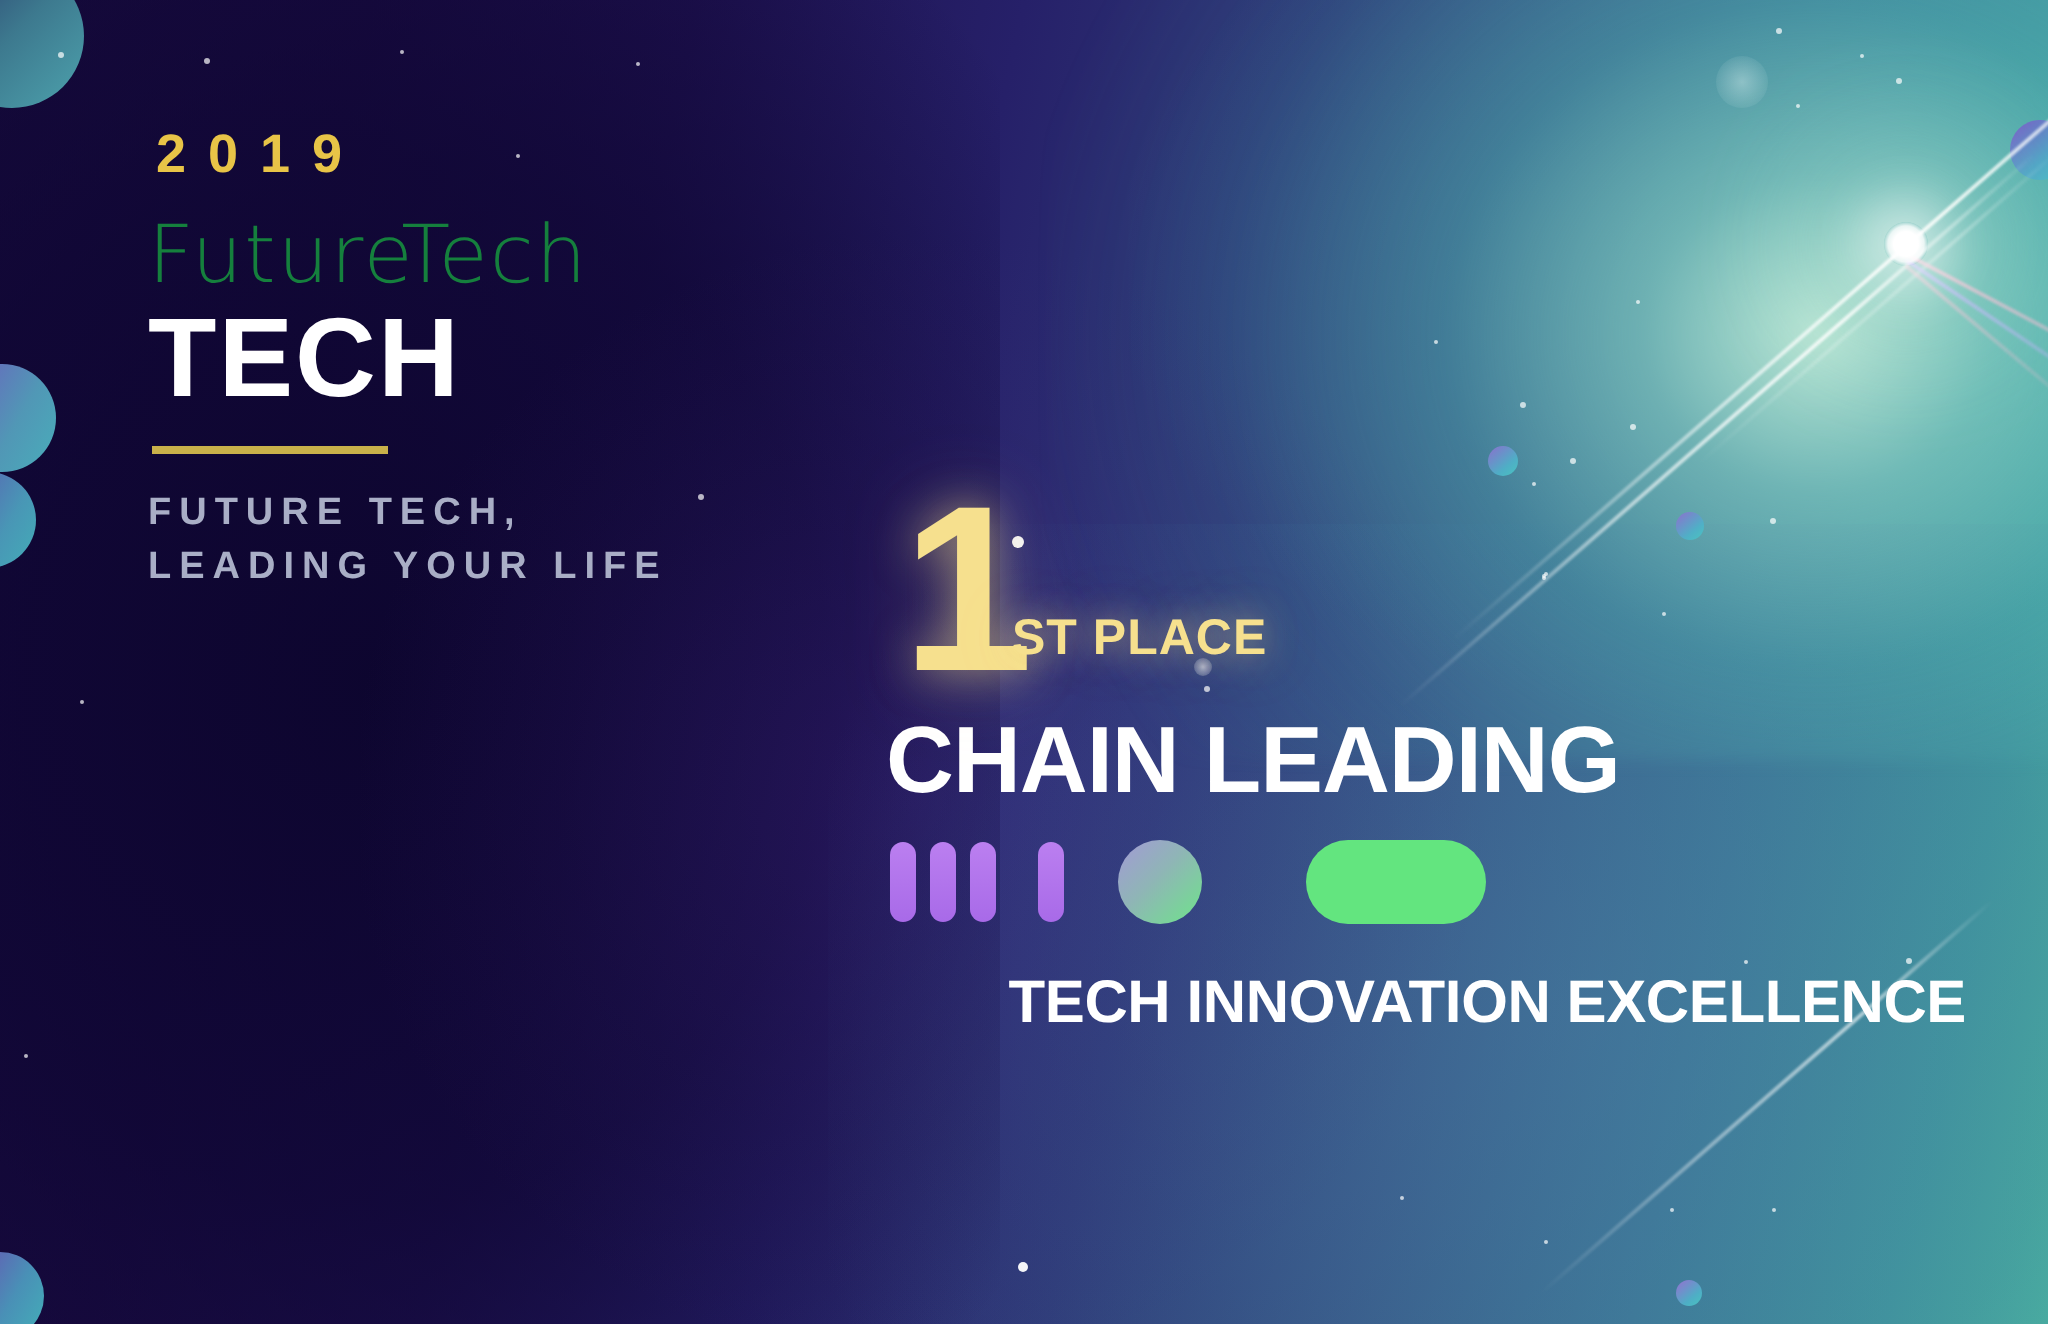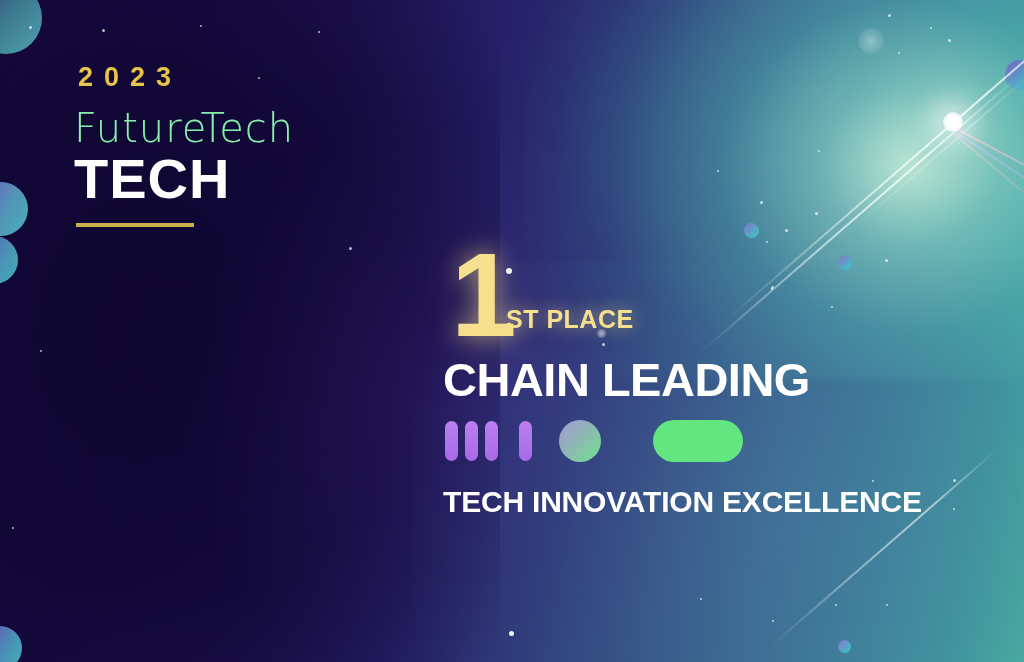--- a/index.html
+++ b/index.html
@@ -135,21 +135,21 @@
     font-weight: bold;
     letter-spacing: 11px;
     color: #e8c447;
     line-height: 1;
     margin: 0 0 8px 4px;
   }
   .futuretech {
     font-size: 40px;
     font-weight: 300;
     letter-spacing: 1px;
-    color: #86efac;
+    color: #15803d;
     line-height: 1;
     margin: 17px 0 2px 0;
     font-family: "DejaVu Sans", sans-serif;
   }
   .futex-word {
     font-size: 56px;
     font-weight: bold;
     letter-spacing: 1px;
     color: #ffffff;
     line-height: 1.05;
@@ -235,20 +235,21 @@
   }
 
   .award-sub {
     font-size: 30px;
     font-weight: bold;
     letter-spacing: -0.2px;
     color: #ffffff;
     line-height: 1.5;
     margin: 16px 0 0 0;
     max-width: 540px;
+    text-align: right;
   }
 </style>
 </head>
 <body>
 
 <div id="poster">
 
   <div class="bg-base2"></div>
   <div class="bg-left-dark"></div>
   <div class="bg-purple-mid"></div>
@@ -312,24 +313,28 @@
   <div class="starburst">
     <div class="ray" style="width:300px; transform:rotate(-41deg);"></div>
     <div class="ray" style="width:300px; transform:rotate(139deg);"></div>
     <div class="ray pink" style="width:180px; transform:rotate(28deg); top:4px;"></div>
     <div class="ray violet" style="width:150px; transform:rotate(34deg); top:7px;"></div>
     <div class="ray pink" style="width:130px; transform:rotate(40deg); top:10px; opacity:.7;"></div>
     <div class="core"></div>
   </div>
 
   <div class="futex-block">
-    <div class="yr-2023">2023</div>
+    <div class="yr-2023">2019</div>
     <div class="futuretech">FutureTech</div>
     <div class="futex-word">TECH</div>
     <div class="gold-rule"></div>
+    <div class="tagline">
+      <div>FUTURE TECH,</div>
+      <div>LEADING YOUR LIFE</div>
+    </div>
   </div>
 
   <div class="award-block">
 
     <div class="place-row">
       <div class="big-one">1</div>
       <div class="st-place">ST PLACE</div>
     </div>
 
     <div class="award-title">CHAIN LEADING</div>

